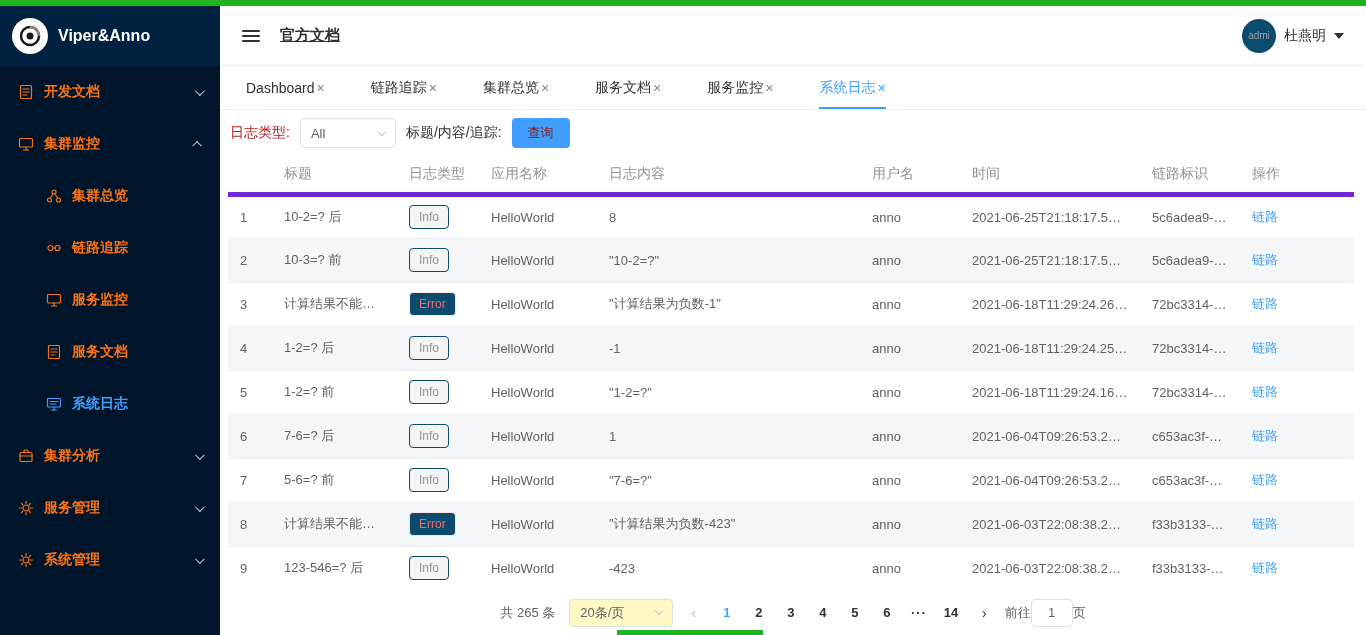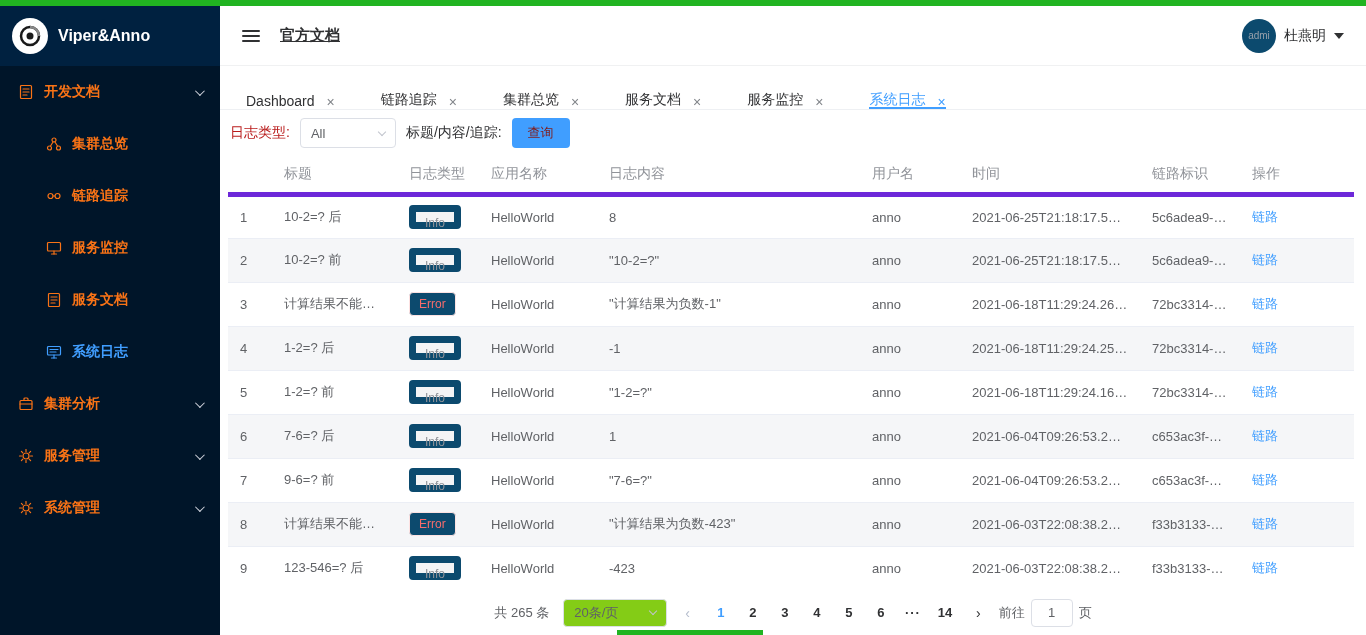--- a/index.html
+++ b/index.html
@@ -31,21 +31,21 @@
   .hamburger span{height:2px;background:#303133;border-radius:1px}
   .doc-link{font-size:15px;font-weight:600;color:#303133;text-decoration:underline;cursor:pointer}
   .user{margin-left:auto;display:flex;align-items:center;gap:8px}
   .avatar{width:34px;height:34px;border-radius:50%;background:#0c4a6e;color:#97a0ab;font-size:10px;
           display:flex;align-items:center;justify-content:center;overflow:hidden}
   .user-name{font-size:14px;color:#303133}
   .caret-down{width:0;height:0;border-left:5px solid transparent;border-right:5px solid transparent;border-top:6px solid #303133}
 
   
   .tabbar{height:44px;display:flex;align-items:center;gap:46px;padding:0 26px;border-bottom:1px solid #eef0f3;flex-shrink:0}
-  .tab{display:flex;align-items:flex-end;gap:12px;height:100%;font-size:14px;color:#303133;cursor:pointer;position:relative}
+  .tab{display:flex;align-items:center;gap:2px;height:100%;font-size:14px;color:#303133;cursor:pointer;position:relative}
   .tab .tab-close{color:#808489;font-size:14px;line-height:1}
   .tab.active{color:#409eff}
   .tab.active .tab-close{color:#409eff}
   .tab.active::after{content:"";position:absolute;left:0;right:0;bottom:0;height:2px;background:#409eff}
 
   
   .filters{height:46px;display:flex;align-items:center;gap:10px;padding:0 10px 0 10px;flex-shrink:0}
   .flabel{font-size:14px;color:#b91c1c}
   .flabel.bold{font-weight:400;color:#303133}
   .select{width:96px;height:30px;border:1px solid #dcdfe6;border-radius:4px;background:#fff;display:flex;
@@ -59,37 +59,37 @@
 
   
   .table-wrap{position:relative;height:434px;overflow:hidden;margin:0 12px 0 8px;flex-shrink:0}
   table{width:100%;border-collapse:collapse;table-layout:fixed}
   th{font-size:14px;font-weight:400;color:#909399;text-align:left;height:38px;padding:0 12px;
      border-bottom:5px solid #6d28d9;white-space:nowrap;overflow:hidden}
   td{font-size:13px;color:#606266;height:44px;padding:0 12px;border-bottom:1px solid #ebeef5;
      white-space:nowrap;overflow:hidden;text-overflow:ellipsis}
   tr.stripe td{background:#f5f6f8}
   .tag{display:inline-block;padding:0 9px;height:24px;line-height:22px;border-radius:4px;font-size:12px}
-  .tag.info{background:#f4f4f5;border:7px solid #0c4a6e;color:#909399}
+  .tag.info{background:#f4f4f5;border:1px solid #0c4a6e;color:#909399}
   .tag.error{background:#0c4a6e;border:1px solid #fde2e2;color:#f56c6c}
   .trace-link{color:#409eff;font-size:13px;cursor:pointer;text-decoration:none}
 
   
   .pagination{height:45px;display:flex;align-items:center;justify-content:center;gap:14px;font-size:13px;color:#606266;flex-shrink:0}
   .page-size{width:104px;height:28px;border:1px solid #dcdfe6;border-radius:4px;display:flex;align-items:center;
-             justify-content:space-between;padding:0 10px;font-size:13px;color:#606266;cursor:pointer;background:#84cc16}
+             justify-content:space-between;padding:0 10px;font-size:13px;color:#606266;cursor:pointer;background:#fef9c3}
   .page-numbers{display:flex;align-items:center;gap:6px}
   .page-btn{min-width:26px;height:28px;display:flex;align-items:center;justify-content:center;
             font-size:13px;font-weight:600;color:#303133;cursor:pointer}
   .page-btn.current{color:#409eff}
   .page-btn.ellipsis{color:#303133;cursor:default;font-weight:700;letter-spacing:1px}
   .pg-arrow{font-size:14px;cursor:pointer;padding:0 4px}
   .pg-arrow.prev{color:#b4bccc}
   .pg-arrow.next{color:#303133}
-  .goto{display:flex;align-items:center;gap:6px}
+  .goto{display:flex;align-items:center;gap:0}
   .goto-input{width:42px;height:28px;border:1px solid #dcdfe6;border-radius:4px;text-align:center;
               font-size:13px;color:#606266;outline:none}
   .footer-accent{position:absolute;left:617px;bottom:0;width:146px;height:5px;background:#21b421}
 </style>
 </head>
 <body>
 
 <div class="green-bar"></div>
 
 <div class="layout">
@@ -112,20 +112,31 @@
             <rect x="2.5" y="1.5" width="11" height="13" rx="1"></rect>
             <line x1="5" y1="5" x2="11" y2="5"></line>
             <line x1="5" y1="8" x2="11" y2="8"></line>
             <line x1="5" y1="11" x2="9" y2="11"></line>
           </svg>
         </span>
       <span>开发文档</span>
       <span class="chev down"></span>
     </div>
 
+    <div class="menu-item">
+      <span class="mi-icon">
+          <svg viewBox="0 0 16 16">
+            <rect x="1.5" y="2.5" width="13" height="8.5" rx="1"></rect>
+            <line x1="5.5" y1="14" x2="10.5" y2="14"></line>
+            <line x1="8" y1="11" x2="8" y2="14"></line>
+          </svg>
+        </span>
+      <span>集群监控</span>
+      <span class="chev up"></span>
+    </div>
 
     <div class="menu-item sub">
       <span class="mi-icon">
           <svg viewBox="0 0 16 16">
             <circle cx="8" cy="4" r="2"></circle>
             <circle cx="3.5" cy="12" r="2"></circle>
             <circle cx="12.5" cy="12" r="2"></circle>
             <line x1="7" y1="6" x2="4.5" y2="10"></line>
             <line x1="9" y1="6" x2="11.5" y2="10"></line>
           </svg>
@@ -316,21 +327,21 @@
               <td><span class="tag info">Info</span></td>
               <td>HelloWorld</td>
               <td>8</td>
               <td>anno</td>
               <td>2021-06-25T21:18:17.557427</td>
               <td>5c6adea9-0...</td>
               <td><a class="trace-link">链路</a></td>
             </tr>
             <tr class="stripe">
               <td>2</td>
-              <td>10-2=? 前</td>
+              <td>10-3=? 前</td>
               <td><span class="tag info">Info</span></td>
               <td>HelloWorld</td>
               <td>"10-2=?"</td>
               <td>anno</td>
               <td>2021-06-25T21:18:17.536712</td>
               <td>5c6adea9-0...</td>
               <td><a class="trace-link">链路</a></td>
             </tr>
             <tr>
               <td>3</td>
@@ -371,21 +382,21 @@
               <td><span class="tag info">Info</span></td>
               <td>HelloWorld</td>
               <td>1</td>
               <td>anno</td>
               <td>2021-06-04T09:26:53.291388</td>
               <td>c653ac3f-12...</td>
               <td><a class="trace-link">链路</a></td>
             </tr>
             <tr>
               <td>7</td>
-              <td>9-6=? 前</td>
+              <td>5-6=? 前</td>
               <td><span class="tag info">Info</span></td>
               <td>HelloWorld</td>
               <td>"7-6=?"</td>
               <td>anno</td>
               <td>2021-06-04T09:26:53.284887</td>
               <td>c653ac3f-12...</td>
               <td><a class="trace-link">链路</a></td>
             </tr>
             <tr class="stripe">
               <td>8</td>

